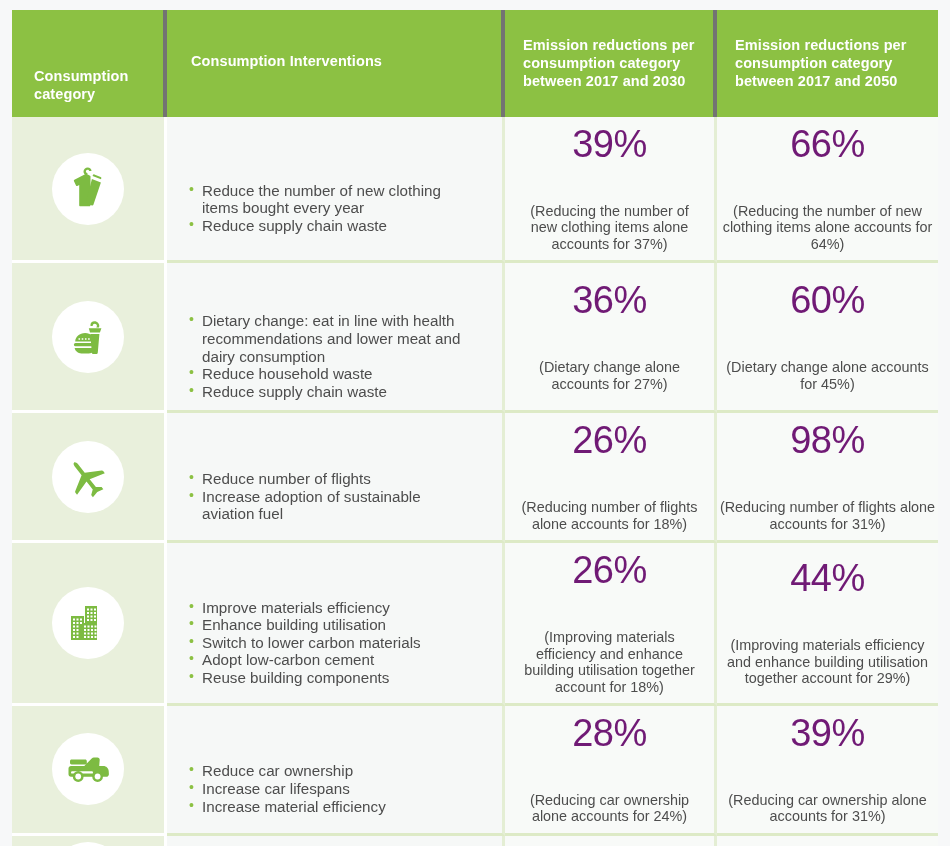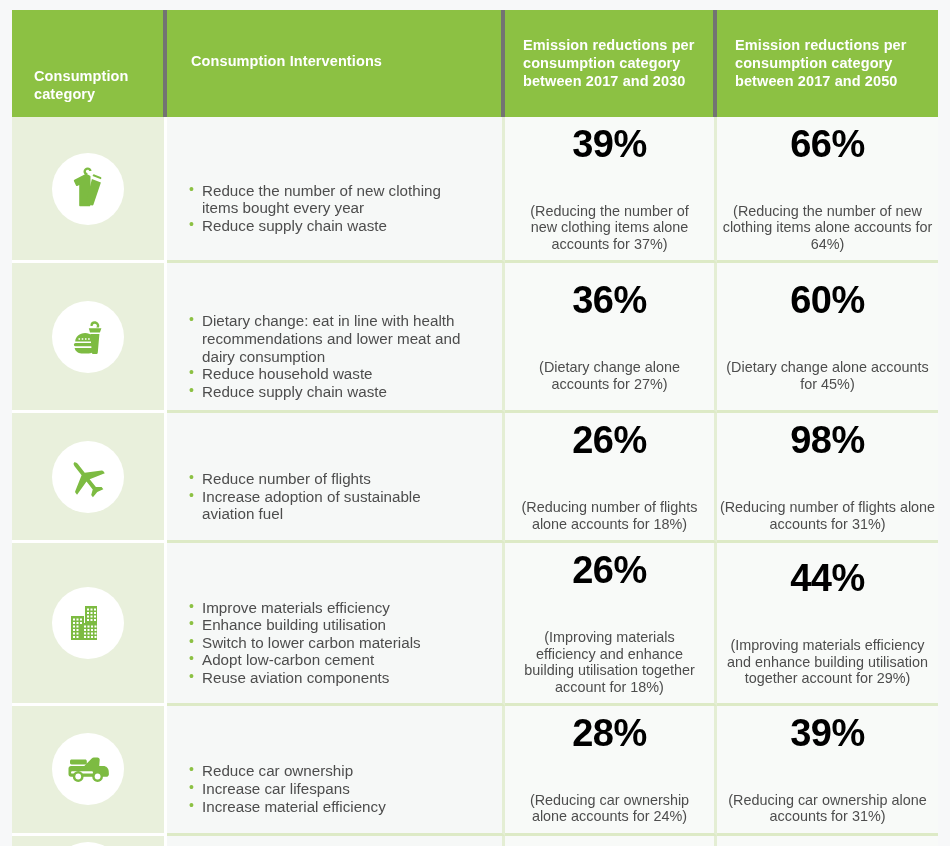--- a/index.html
+++ b/index.html
@@ -96,23 +96,23 @@
     left: 0;
     top: -1px;
     color: #8cc143;
     font-size: 14px;
     line-height: 1.2;
   }
 
   
   .pct {
     display: block;
-    color: #000000;
+    color: #701a75;
     font-size: 38px;
-    font-weight: bold;
+    font-weight: normal;
     line-height: 1.0;
     letter-spacing: -.5px;
     margin-bottom: 4px;
   }
   .pct-note {
     display: block;
     color: #4d4d4d;
     font-size: 14.4px;
     line-height: 1.14;
     margin-top: 40px;
@@ -296,21 +296,21 @@
               </g>
             </svg>
           </span>
         </td>
         <td class="int">
           <ul class="bullets">
             <li>Improve materials efficiency</li>
             <li>Enhance building utilisation</li>
             <li>Switch to lower carbon materials</li>
             <li>Adopt low-carbon cement</li>
-            <li>Reuse aviation components</li>
+            <li>Reuse building components</li>
           </ul>
         </td>
         <td class="p30">
           <span class="pct">26%</span>
           <span class="pct-note">(Improving materials efficiency and enhance building utilisation together account for 18%)</span>
         </td>
         <td class="p50">
           <span class="pct">44%</span>
           <span class="pct-note">(Improving materials efficiency and enhance building utilisation together account for 29%)</span>
         </td>

